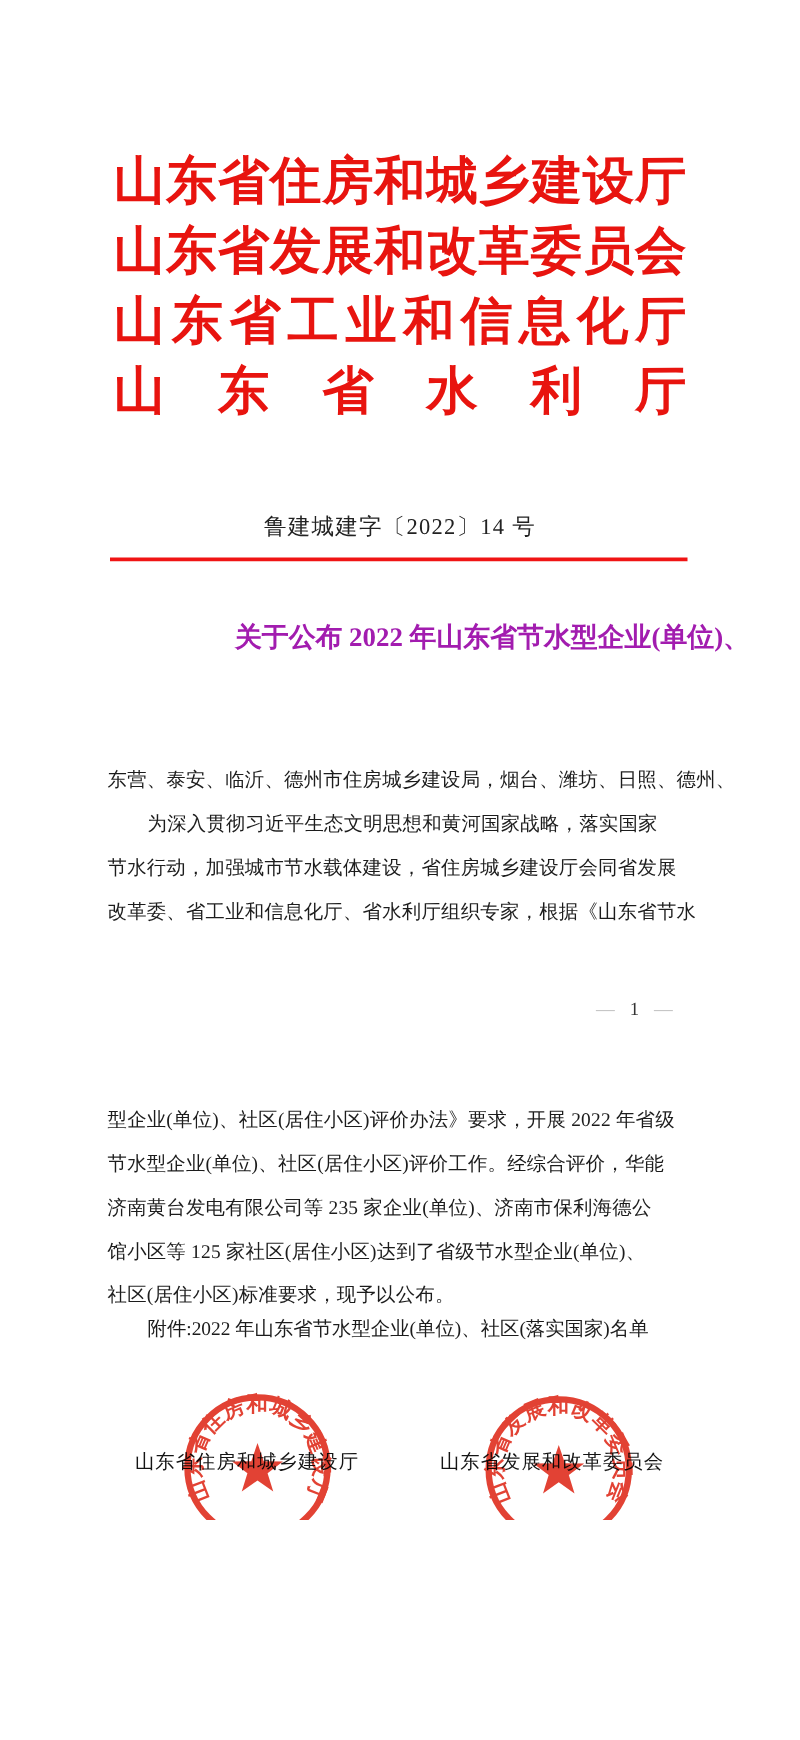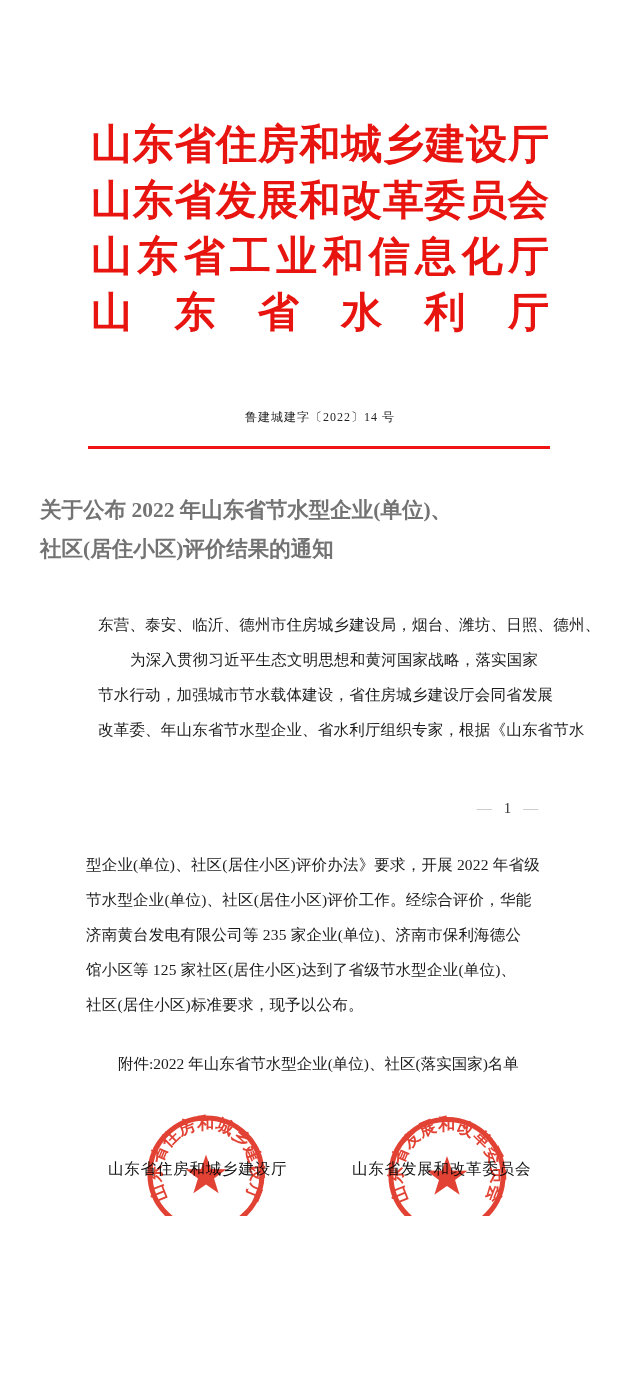--- a/index.html
+++ b/index.html
@@ -9,30 +9,30 @@
   }
   
   .letterhead{position:absolute;left:91px;top:116px;width:458px;}
   .lh-line{
     width:100%;height:56px;line-height:56px;white-space:nowrap;
     font-size:41px;font-weight:700;color:#e8140f;
     text-align:justify;text-align-last:justify;
   }
   
   .doc-number{position:absolute;top:409px;left:0;width:100%;text-align:center;
-    font-size:12px;letter-spacing:1px;color:#222;}
+    font-size:18px;letter-spacing:1px;color:#222;}
   
   .red-rule{position:absolute;top:446px;left:88px;width:462px;height:3px;background:#f01414;}
   
-  .title{position:absolute;top:491px;left:40px;width:560px;text-align:left;
-    font-weight:700;font-size:21.5px;line-height:39px;color:#737373;}
+  .title{position:absolute;top:491px;left:40px;width:560px;text-align:right;
+    font-weight:700;font-size:21.5px;line-height:39px;color:#a21caf;}
   
   .body-block{position:absolute;left:86px;width:472px;font-size:15.5px;color:#1c1c1c;}
-  .body1{top:607px;margin-left:12px;}
-  .body2{top:847px;}
+  .body1{top:607px;}
+  .body2{top:879px;}
   .bline{height:35px;line-height:35px;white-space:nowrap;letter-spacing:0.2px;}
   .indent{padding-left:32px;}
   
   .footer1{position:absolute;top:800px;left:450px;width:115px;text-align:center;
     font-size:15px;white-space:nowrap;}
   .footer1 .dash{color:#bcbcbc;}
   .footer1 .num{color:#333;margin:0 12px;}
   
   .attachment{position:absolute;top:1046px;left:86px;width:472px;font-size:15.5px;
     padding-left:32px;white-space:nowrap;height:35px;line-height:35px;}
@@ -62,28 +62,27 @@
     <div class="lh-line">山东省工业和信息化厅</div>
     <div class="lh-line">山东省水利厅</div>
   </header>
 
   <div class="doc-number">鲁建城建字〔2022〕14 号</div>
 
   <div class="red-rule"></div>
 
   <div class="title">
     <div>关于公布 2022 年山东省节水型企业(单位)、</div>
-    <div>社区(居住小区)评价结果的通知</div>
   </div>
 
   <div class="body-block body1">
     <div class="bline">东营、泰安、临沂、德州市住房城乡建设局，烟台、潍坊、日照、德州、</div>
     <div class="bline indent">为深入贯彻习近平生态文明思想和黄河国家战略，落实国家</div>
     <div class="bline">节水行动，加强城市节水载体建设，省住房城乡建设厅会同省发展</div>
-    <div class="bline">改革委、年山东省节水型企业、省水利厅组织专家，根据《山东省节水</div>
+    <div class="bline">改革委、省工业和信息化厅、省水利厅组织专家，根据《山东省节水</div>
   </div>
 
   <div class="footer1">
     <span class="dash">—</span><span class="num">1</span><span class="dash">—</span>
   </div>
 
   <div class="body-block body2">
     <div class="bline">型企业(单位)、社区(居住小区)评价办法》要求，开展 2022 年省级</div>
     <div class="bline">节水型企业(单位)、社区(居住小区)评价工作。经综合评价，华能</div>
     <div class="bline">济南黄台发电有限公司等 235 家企业(单位)、济南市保利海德公</div>

